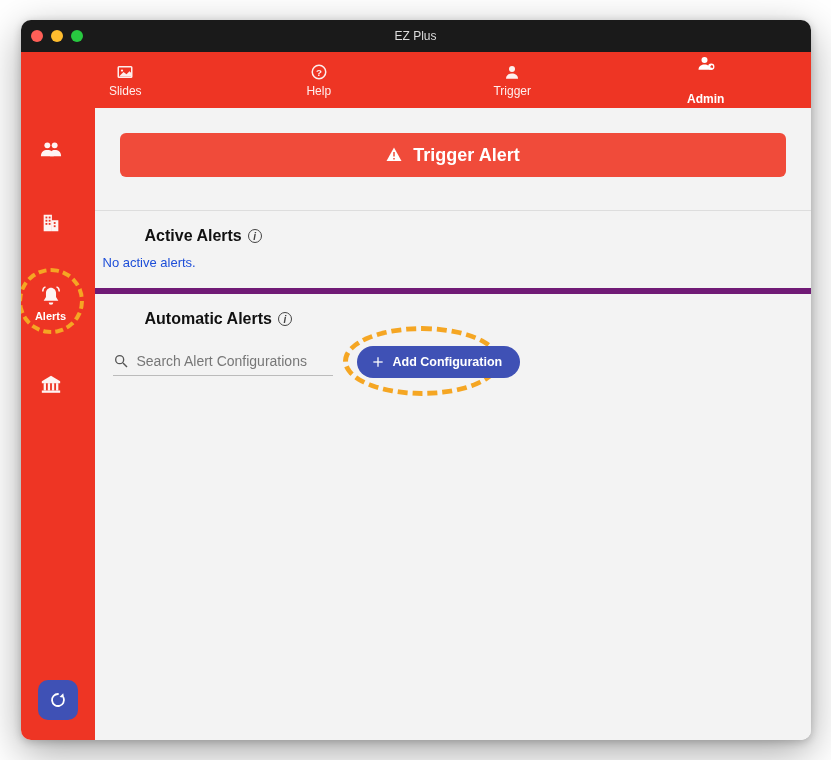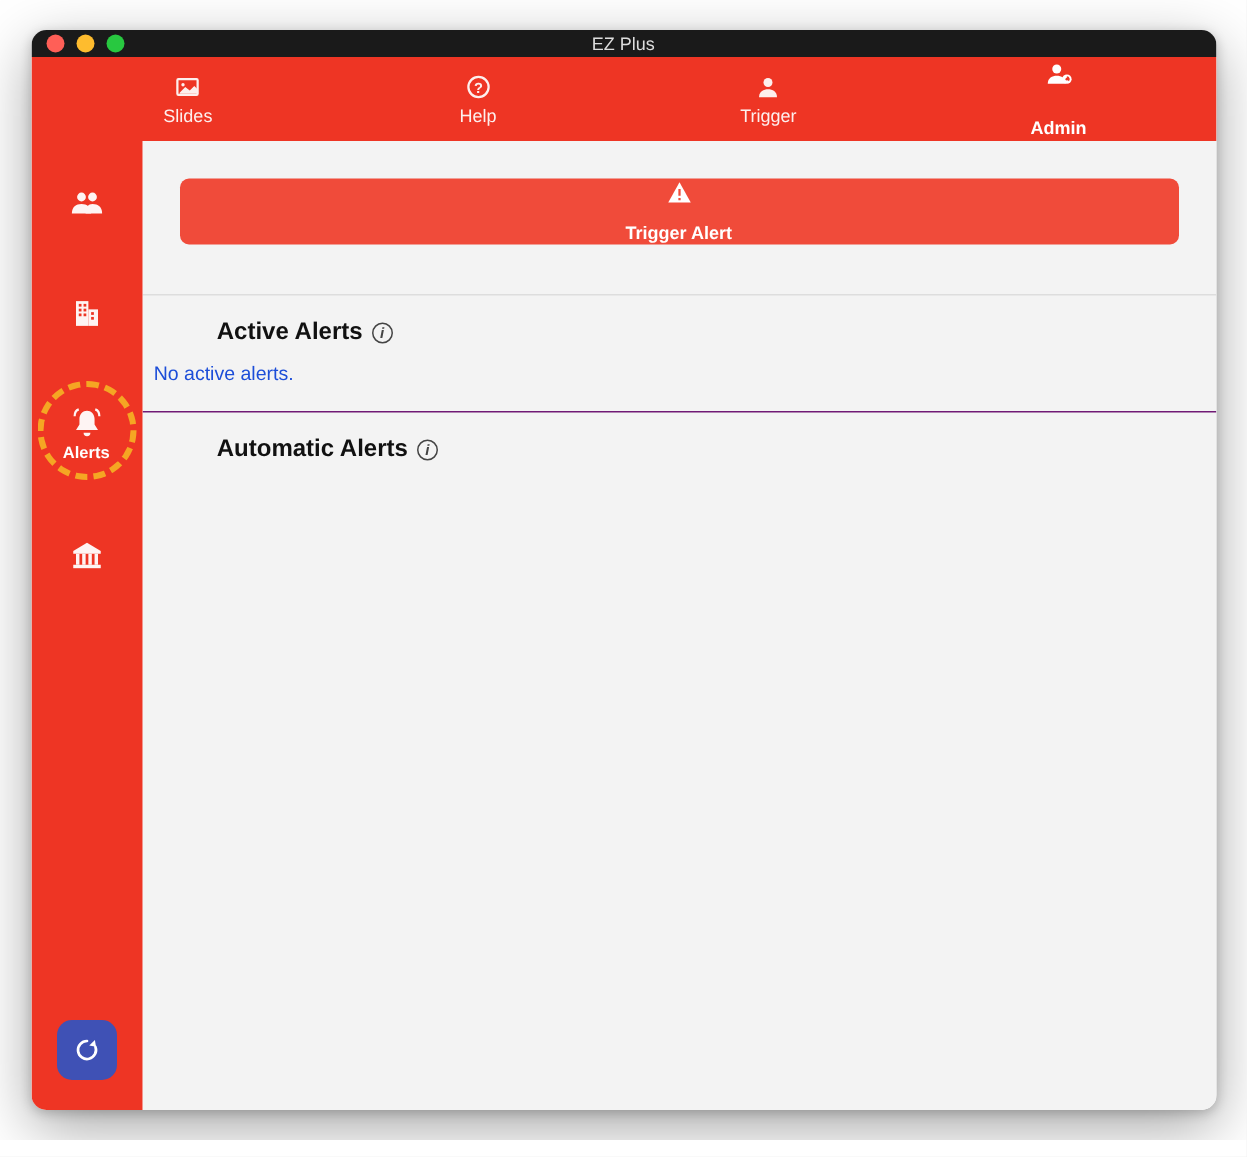--- a/index.html
+++ b/index.html
@@ -15,21 +15,21 @@
     width: 790px;
     height: 720px;
     border-radius: 10px;
     overflow: hidden;
     box-shadow: 0 12px 40px rgba(0,0,0,0.35), 0 2px 8px rgba(0,0,0,0.2);
     display: flex;
     flex-direction: column;
     background: #fff;
   }
   .titlebar {
-    height: 18px;
+    height: 32px;
     background: #1a1a1a;
     display: flex;
     align-items: center;
     padding: 0 10px;
     position: relative;
     flex-shrink: 0;
   }
   .traffic-lights { display: flex; gap: 8px; }
   .tl { width: 12px; height: 12px; border-radius: 50%; }
   .tl.red { background:#ff5f57; }
@@ -69,21 +69,20 @@
     flex: 1;
     display: flex;
     min-height: 0;
   }
 
   .sidebar {
     width: 74px;
     background: #ee3524;
     display: flex;
     flex-direction: column;
-    align-items: center;
     padding-top: 30px;
     gap: 52px;
     position: relative;
     flex-shrink: 0;
   }
   .sb-item {
     width: 60px;
     display: flex;
     flex-direction: column;
     align-items: center;
@@ -135,28 +134,27 @@
     width: 100%;
     background: #f04b3a;
     color: #fff;
     border: none;
     border-radius: 6px;
     height: 44px;
     display: flex;
     align-items: center;
     justify-content: center;
     gap: 10px;
-    font-size: 12px;
+    font-size: 18px;
     font-weight: 600;
     cursor: pointer;
-    flex-direction: column;
   }
   .trigger-btn svg { width: 18px; height: 18px; fill: #fff; }
 
-  .section { border-top: 1px solid #701a75; padding: 16px 0 18px 0; }
+  .section { border-top: 6px solid #701a75; padding: 16px 0 18px 0; }
   .section.first { border-top: 1px solid #ddd; margin-top: 18px; }
   .section-inner { padding: 0 22px 0 8px; }
   .section h2 {
     font-size: 16px; font-weight: 700; color: #111;
     display: flex; align-items: center; gap: 6px; margin-left: 42px;
   }
   .info-icon {
     width: 14px; height: 14px;
     border: 1.5px solid #444; border-radius: 50%;
     display: inline-flex; align-items: center; justify-content: center;
@@ -326,18 +324,37 @@
           <div class="empty-text">No active alerts.</div>
         </div>
       </section>
 
       <section class="section">
         <div class="section-inner">
           <h2>
             <span>Automatic Alerts</span>
             <span class="info-icon">i</span>
           </h2>
+          <div class="auto-row">
+            <div class="search-wrap">
+              <svg viewBox="0 0 24 24">
+                  <circle cx="10" cy="10" r="6" fill="none" stroke="#555" stroke-width="2"></circle>
+                  <line x1="15" y1="15" x2="21" y2="21" stroke="#555" stroke-width="2"></line>
+                </svg>
+              <input class="search-input" placeholder="Search Alert Configurations" style="">
+            </div>
+            <div class="addcfg-wrap">
+              <div class="highlight-ring addcfg-ring"></div>
+              <button class="addcfg-btn">
+                <svg viewBox="0 0 24 24">
+                    <line x1="12" y1="4" x2="12" y2="20"></line>
+                    <line x1="4" y1="12" x2="20" y2="12"></line>
+                  </svg>
+                <span>Add Configuration</span>
+              </button>
+            </div>
+          </div>
         </div>
       </section>
     </main>
 
   </div>
 </div>
 
 </body></html>

